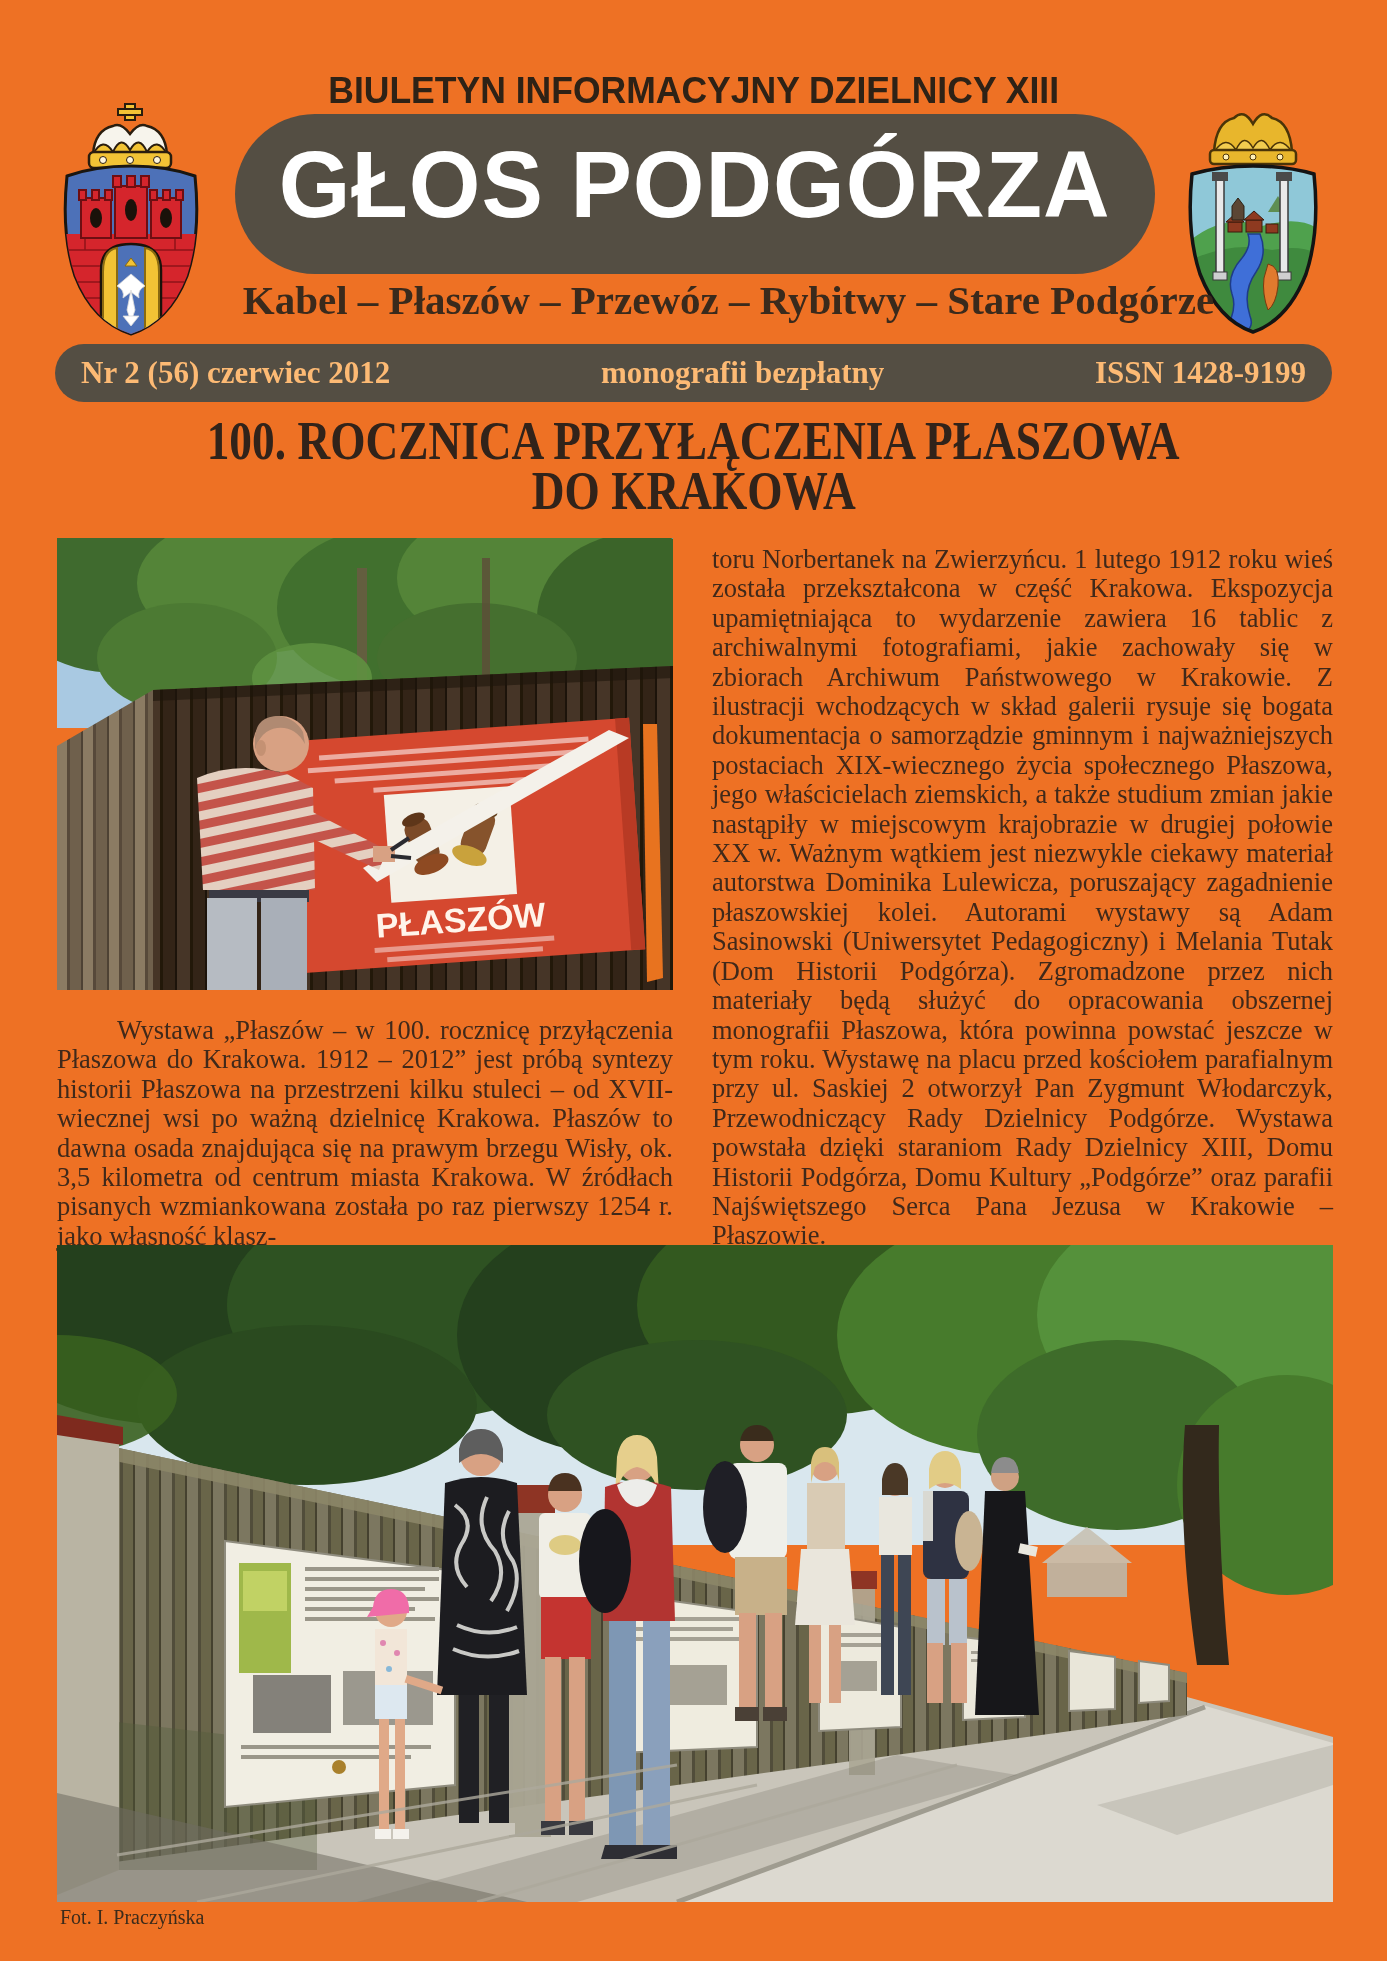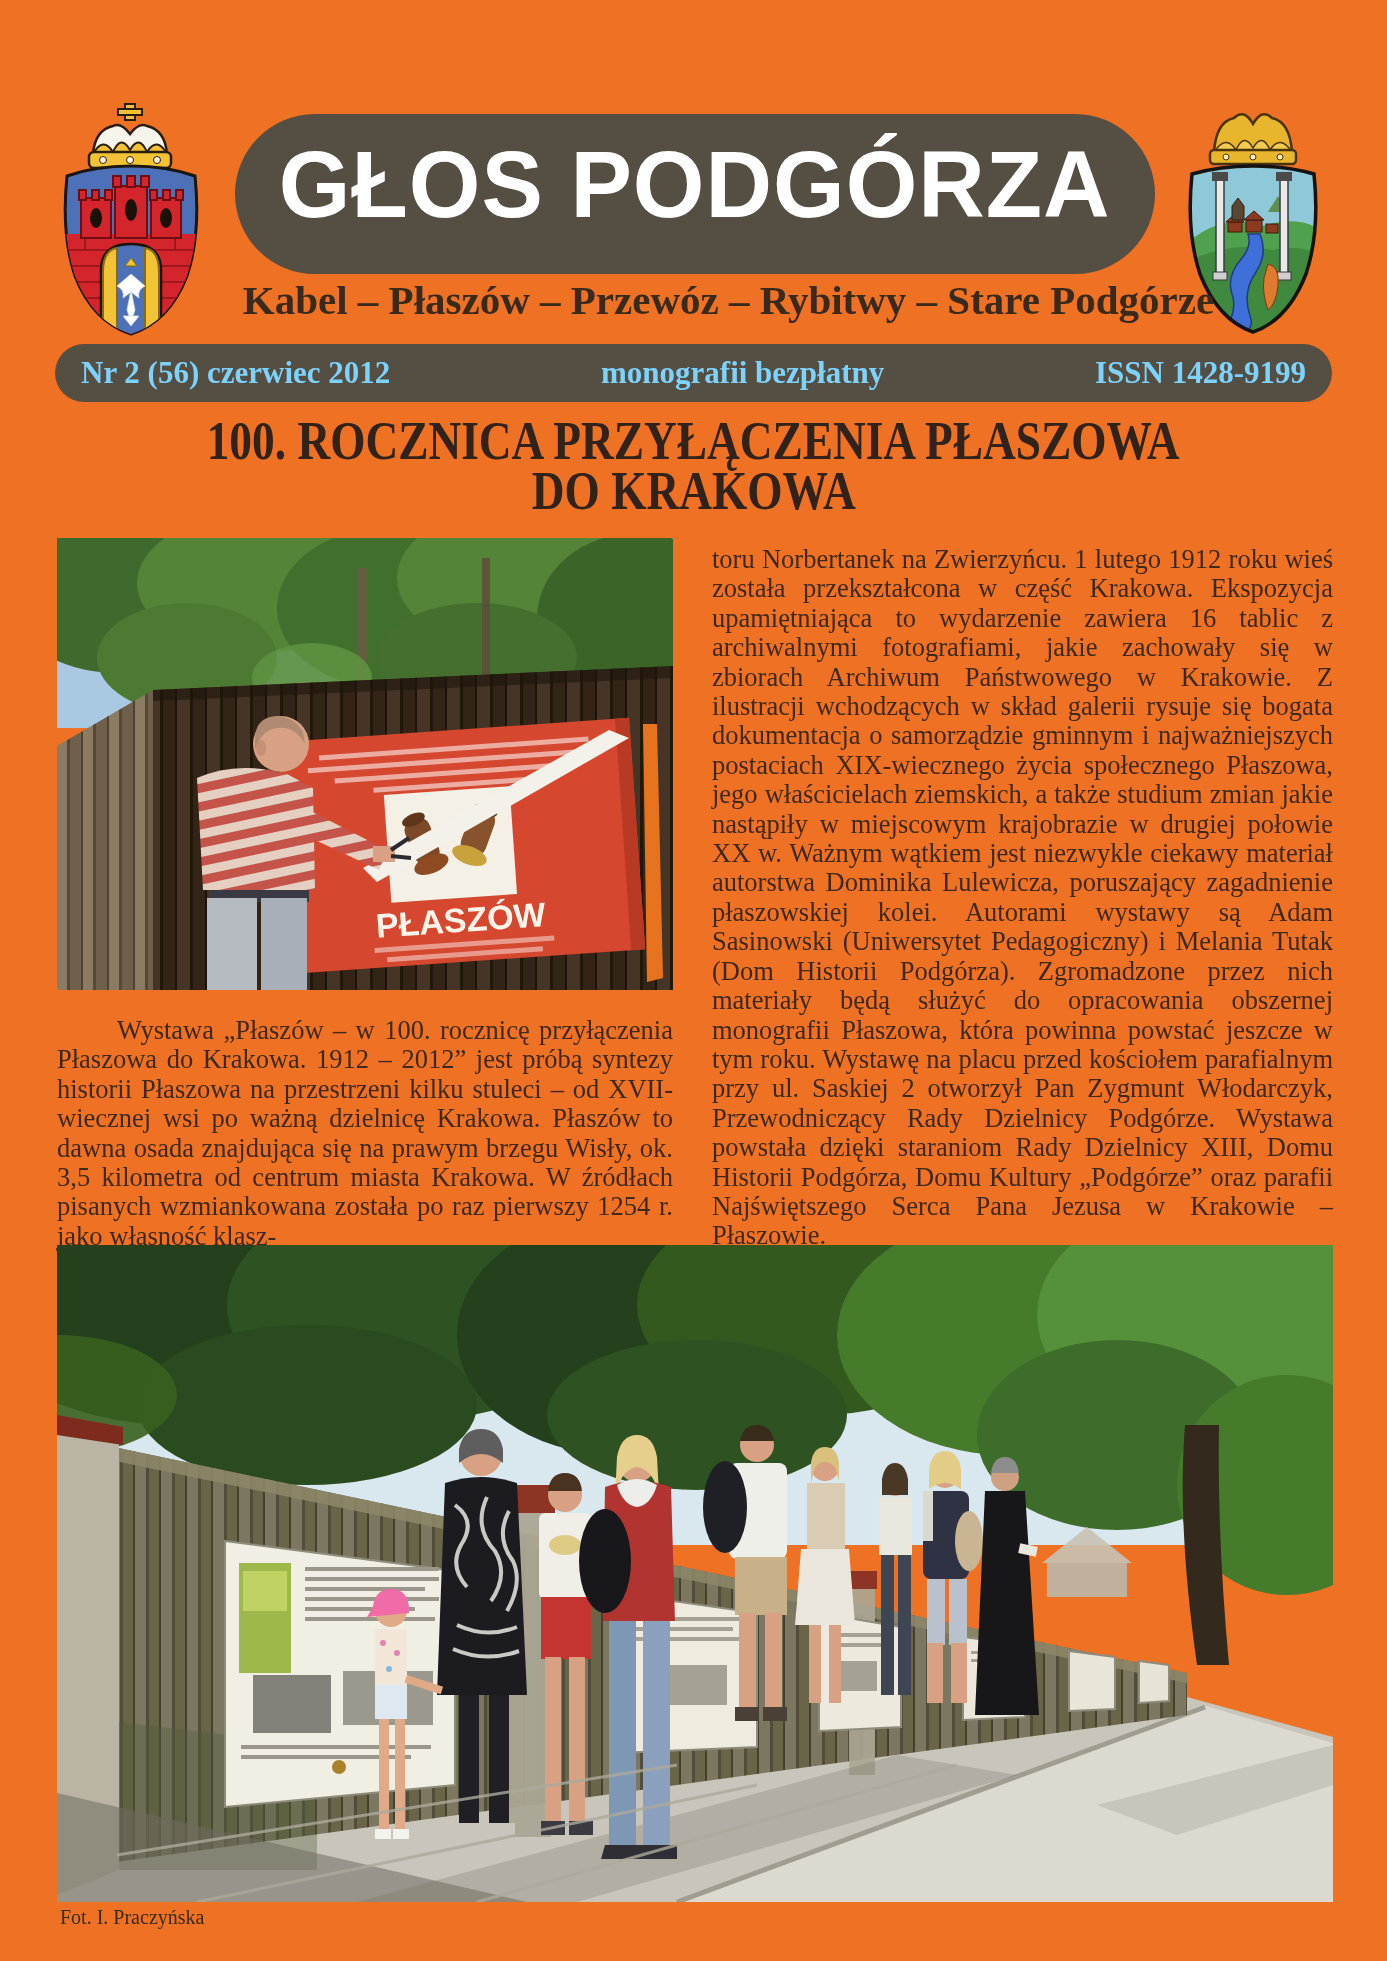--- a/index.html
+++ b/index.html
@@ -34,21 +34,21 @@
   .arms{position:absolute;top:94px;}
   .arms.left{left:55px;}
   .arms.right{left:1172px;}
   
   .infobar{
     position:absolute;left:55px;top:344px;width:1277px;height:58px;
     background:#544E43;border-radius:29px;
     display:flex;align-items:center;justify-content:space-between;
     padding:0 26px;box-sizing:border-box;
     font-family:"Liberation Serif", serif;font-weight:bold;
-    font-size:31px;color:#7dd3fc;
+    font-size:31px;color:#fdba74;
   }
   
   .headline{
     position:absolute;left:0;top:416px;width:100%;text-align:center;
     font-family:"Liberation Serif", serif;font-weight:bold;
     font-size:54px;line-height:50px;color:#31231A;
   }
   .headline .hl{display:inline-block;transform:scaleX(0.84);transform-origin:center;white-space:nowrap;}
   
   .col{
@@ -69,20 +69,21 @@
   .caption{
     position:absolute;left:60px;top:1906px;
     font-size:20px;color:#3B2B1B;
   }
 </style>
 </head>
 <body>
 
 <div id="page">
 
+  <div class="topline"><span>BIULETYN INFORMACYJNY DZIELNICY XIII</span></div>
 
   <div class="arms left">
     <svg width="152" height="244" viewBox="0 0 152 244">
 
       <rect x="70" y="10" width="10" height="16" fill="#F2C335" stroke="#2A1D0E" stroke-width="2"></rect>
       <rect x="63" y="15" width="24" height="6" fill="#F2C335" stroke="#2A1D0E" stroke-width="2"></rect>
       <path d="M38 60 Q40 36 58 32 Q66 28 75 40 Q84 28 92 32 Q110 36 112 60 Z" fill="#F7F4EC" stroke="#2A1D0E" stroke-width="2.5"></path>
       <path d="M38 60 Q48 42 58 58 Q66 40 75 56 Q84 40 92 58 Q102 42 112 60 Z" fill="#F2C335" stroke="#2A1D0E" stroke-width="2"></path>
       <rect x="34" y="58" width="82" height="16" rx="5" fill="#F2C335" stroke="#2A1D0E" stroke-width="2.5"></rect>
       <circle cx="48" cy="66" r="3.5" fill="#FFF7DD" stroke="#2A1D0E"></circle>

